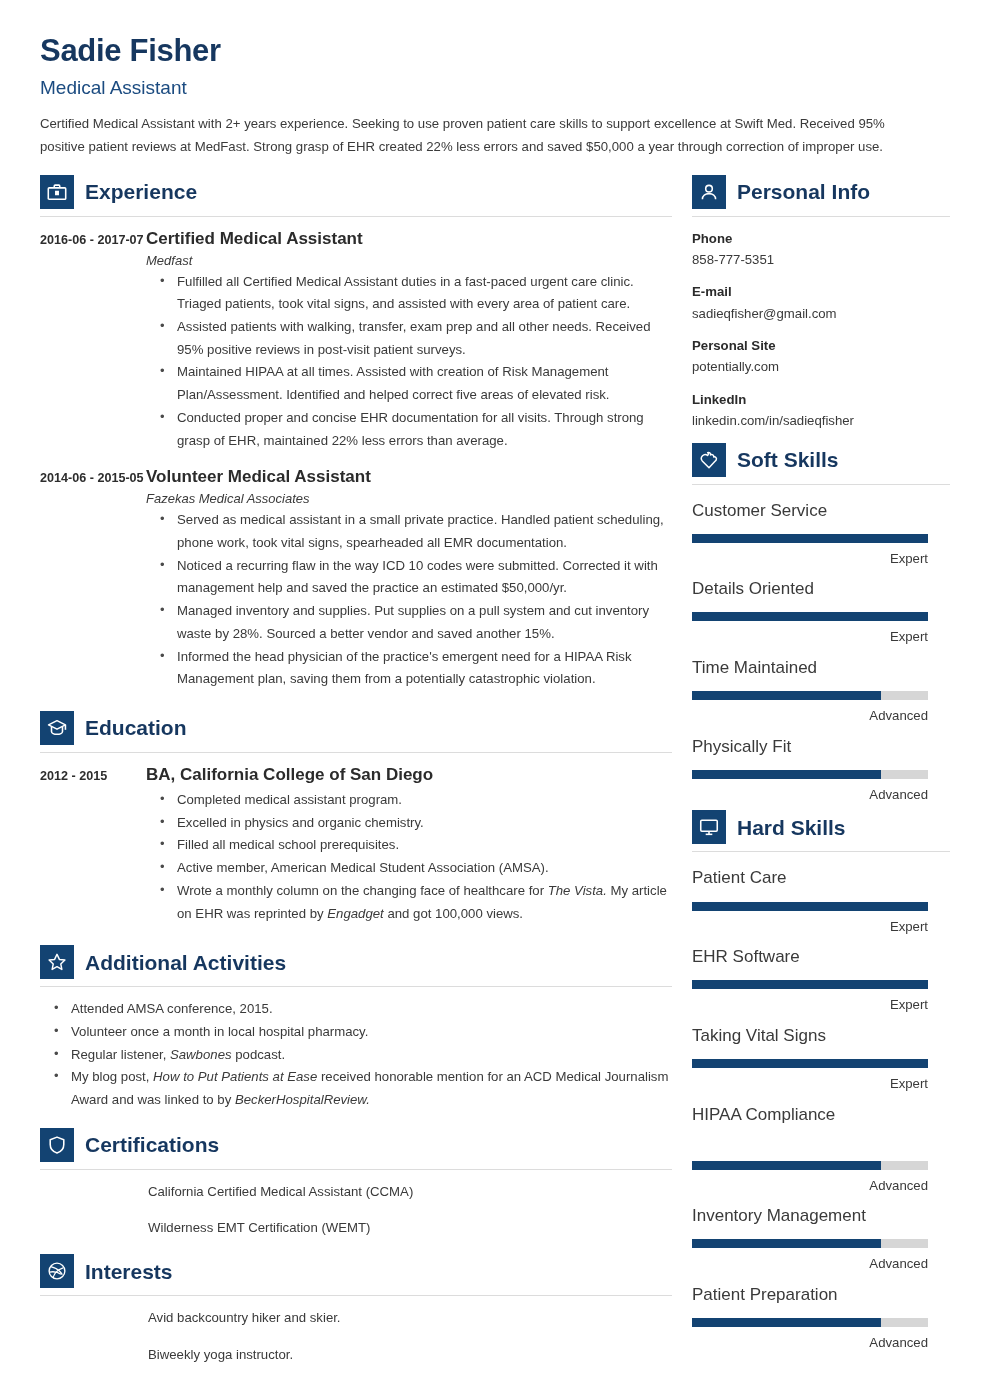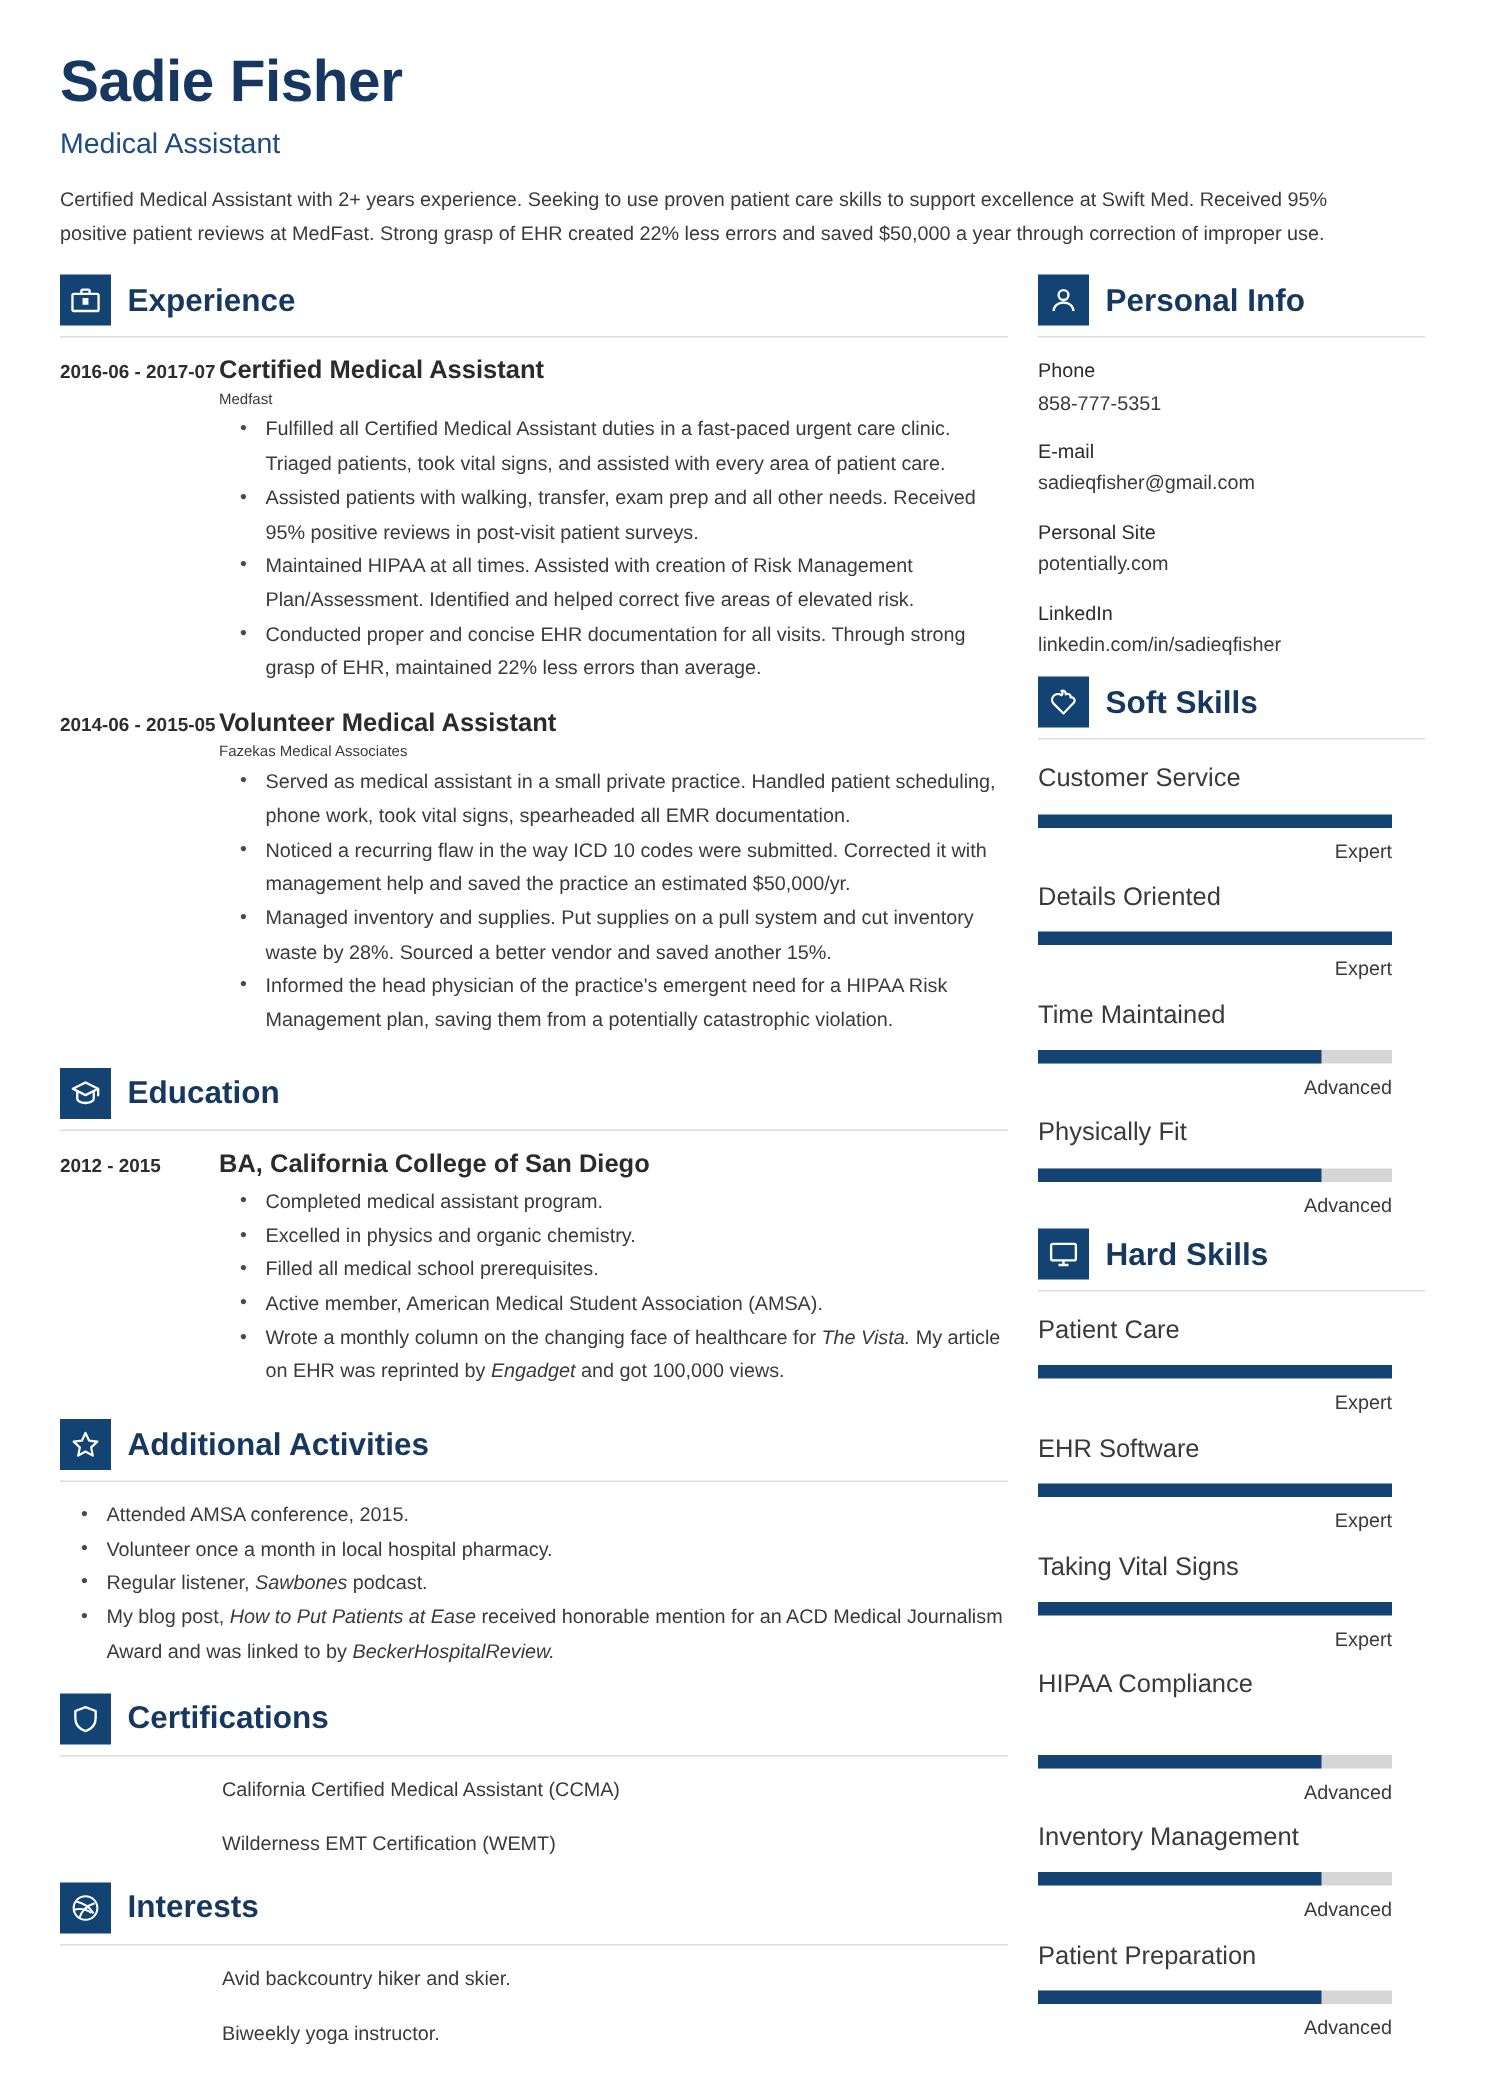--- a/index.html
+++ b/index.html
@@ -21,21 +21,21 @@
     width: 990px;
     height: 1400px;
     padding: 34px 40px 0 40px;
     position: relative;
   }
 
   
   .header { margin-bottom: 16px; }
 
   .full-name {
-    font-size: 39px;
+    font-size: 31px;
     font-weight: bold;
     color: #16375f;
     letter-spacing: -0.3px;
     line-height: 1.1;
   }
 
   .job-title {
     font-size: 19px;
     color: #1b4b80;
     margin-top: 9px;
@@ -111,21 +111,22 @@
   .entry-body { flex: 1; }
 
   .entry-title {
     font-size: 17px;
     font-weight: bold;
     color: #2b2b2b;
     line-height: 1.3;
     margin-bottom: 3px;
   }
   .entry-sub {
-    font-size: 10px;
+    font-size: 13px;
+    font-style: italic;
     color: #3a3a3a;
     margin-bottom: 3px;
   }
 
   ul.bullets {
     list-style: none;
     padding-left: 14px;
   }
   ul.bullets li {
     font-size: 13.2px;
@@ -153,21 +154,21 @@
     color: #3a3a3a;
     margin-bottom: 14px;
   }
 
   .acts-list { padding-left: 108px; }
 
   
   .pi-block { margin-bottom: 11px; }
   .pi-label {
     font-size: 13.2px;
-    font-weight: normal;
+    font-weight: bold;
     color: #2b2b2b;
     line-height: 1.62;
   }
   .pi-value {
     font-size: 13.2px;
     color: #3a3a3a;
     line-height: 1.62;
   }
 
   

